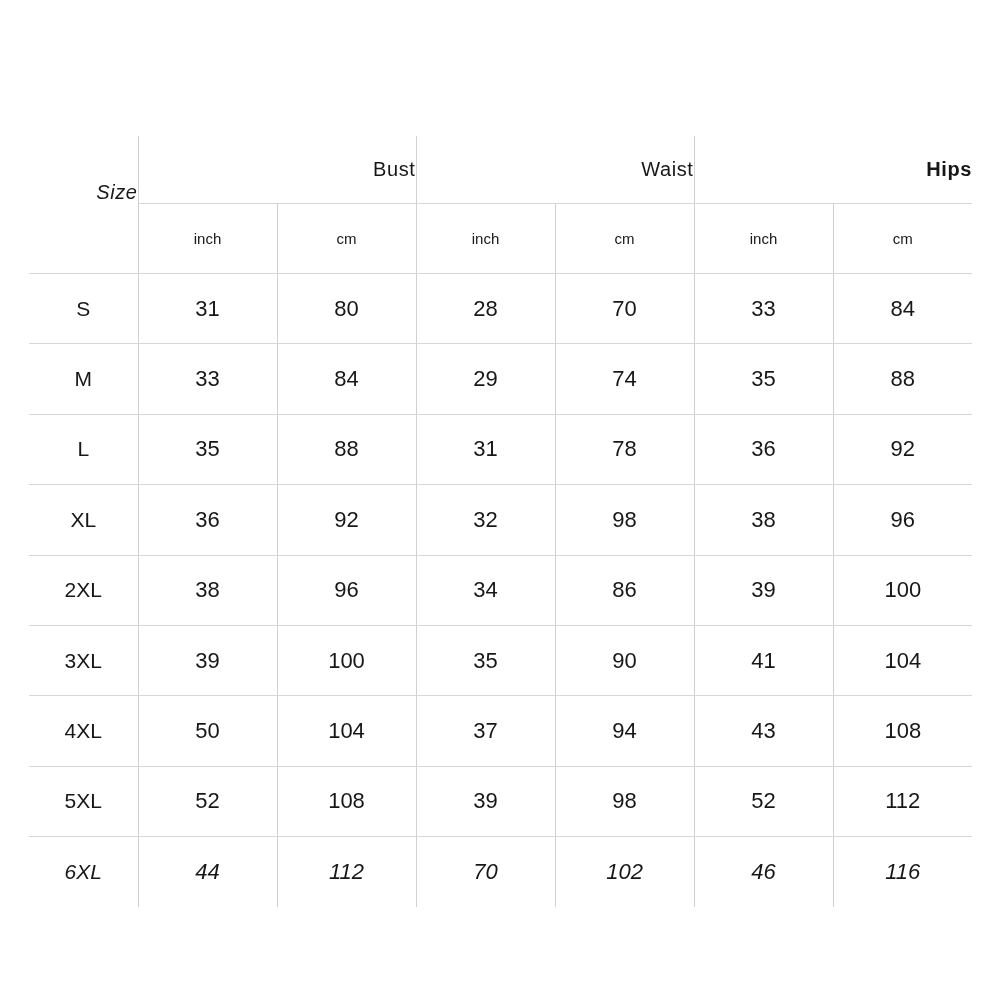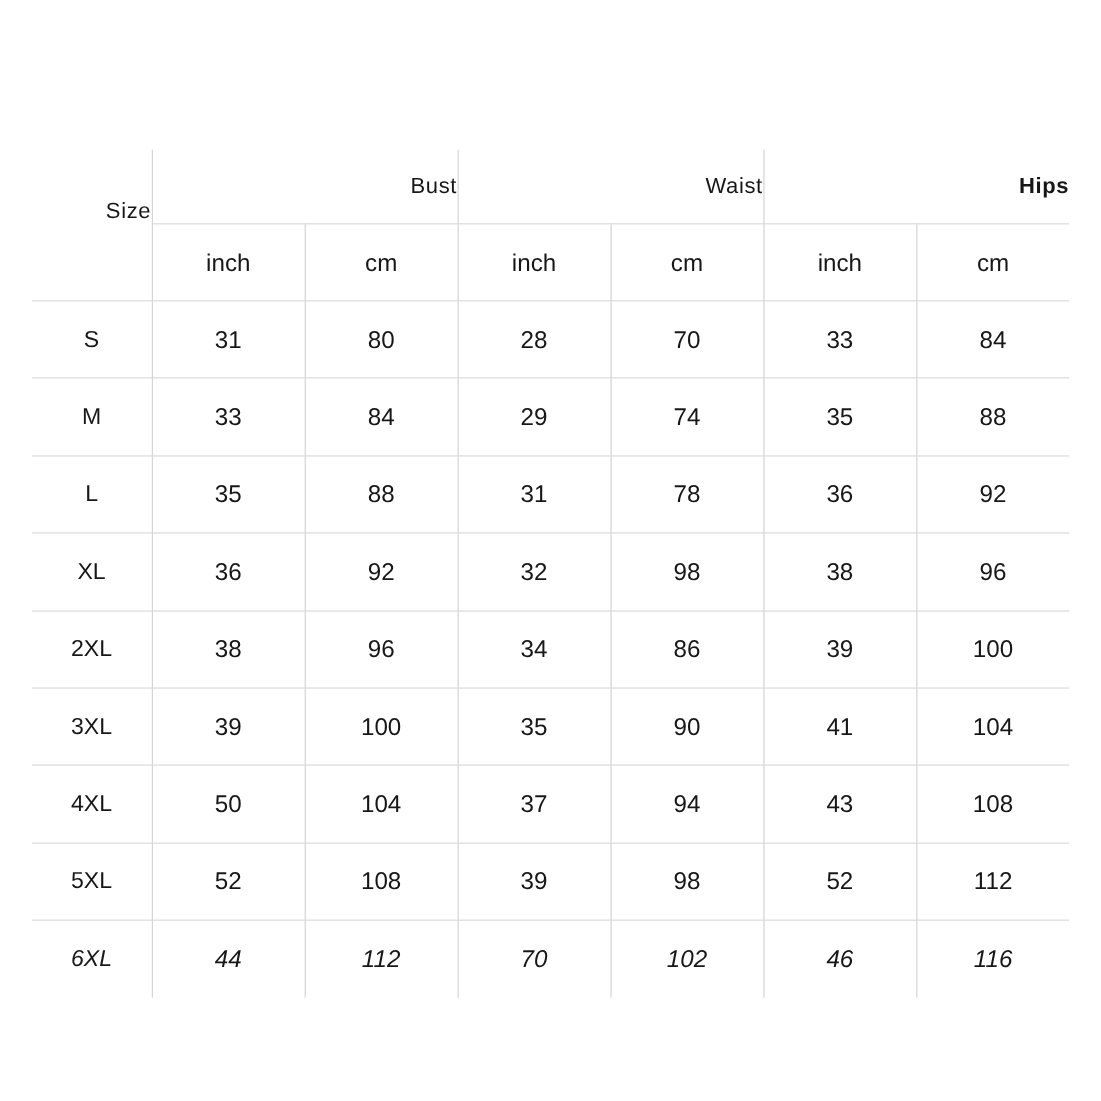--- a/index.html
+++ b/index.html
@@ -66,26 +66,27 @@
   }
 
   
   th.size-head {
     border-right: 1px solid #d0d0d0;
     border-bottom: 1px solid #d7d7d7;
     font-size: 20px;
     letter-spacing: 0.6px;
     
     padding-bottom: 24px;
+    font-style: italic;
   }
 
   
   tr.unit-row th {
     height: 69px;
-    font-size: 22px;
+    font-size: 15px;
     border-right: 1px solid #d0d0d0;
     border-bottom: 1px solid #d7d7d7;
   }
   tr.unit-row th.last { border-right: none; }
 
   
   tr.data-row td {
     height: 69.4px;
     font-size: 22px;
     border-right: 1px solid #d0d0d0;

